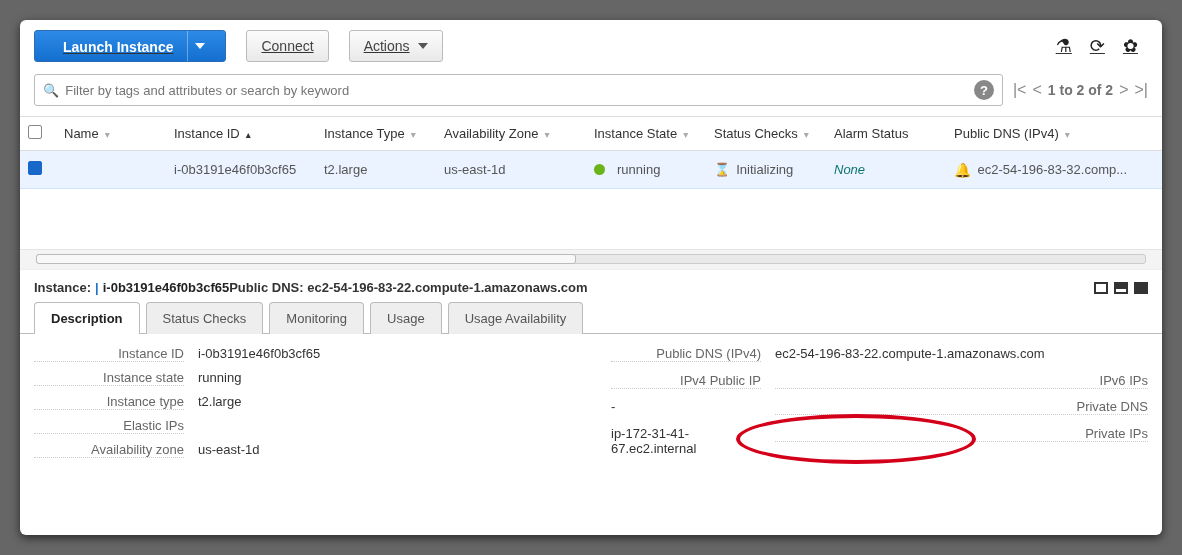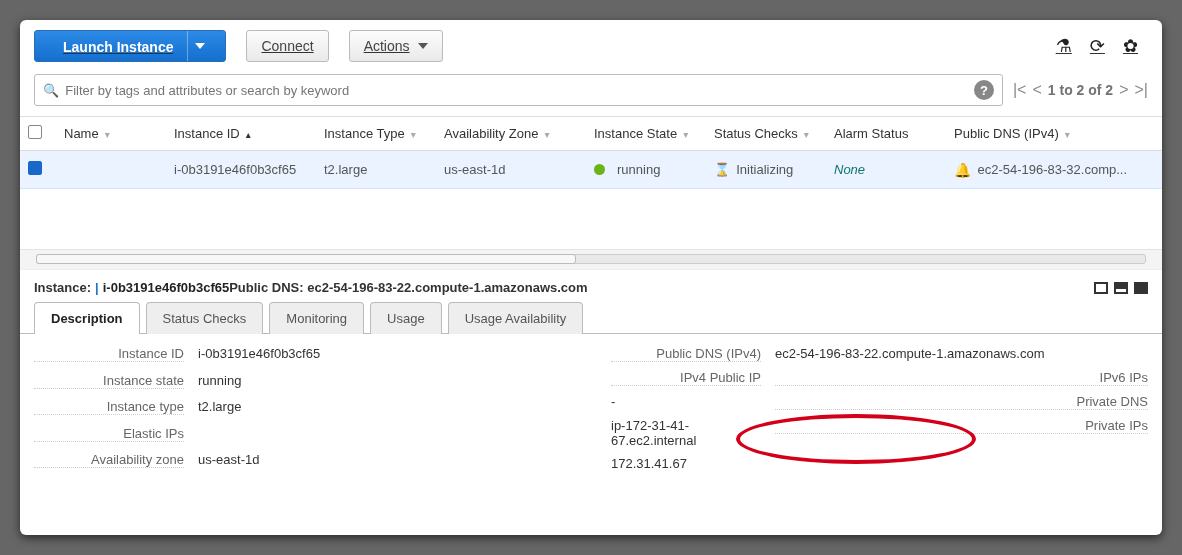--- a/index.html
+++ b/index.html
@@ -311,19 +311,18 @@
 
       <span class="lbl">IPv4 Public IP</span>
 
       <span class="lbl">IPv6 IPs</span>
       <span class="val">-</span>
 
       <span class="lbl">Private DNS</span>
       <span class="val">ip-172-31-41-67.ec2.internal</span>
 
       <span class="lbl">Private IPs</span>
-      <span class="val">172.31.41.67</span>
     </div>
   </div>
 
   <div class="red-ellipse"></div>
 
 </div>
 
 </body></html>

